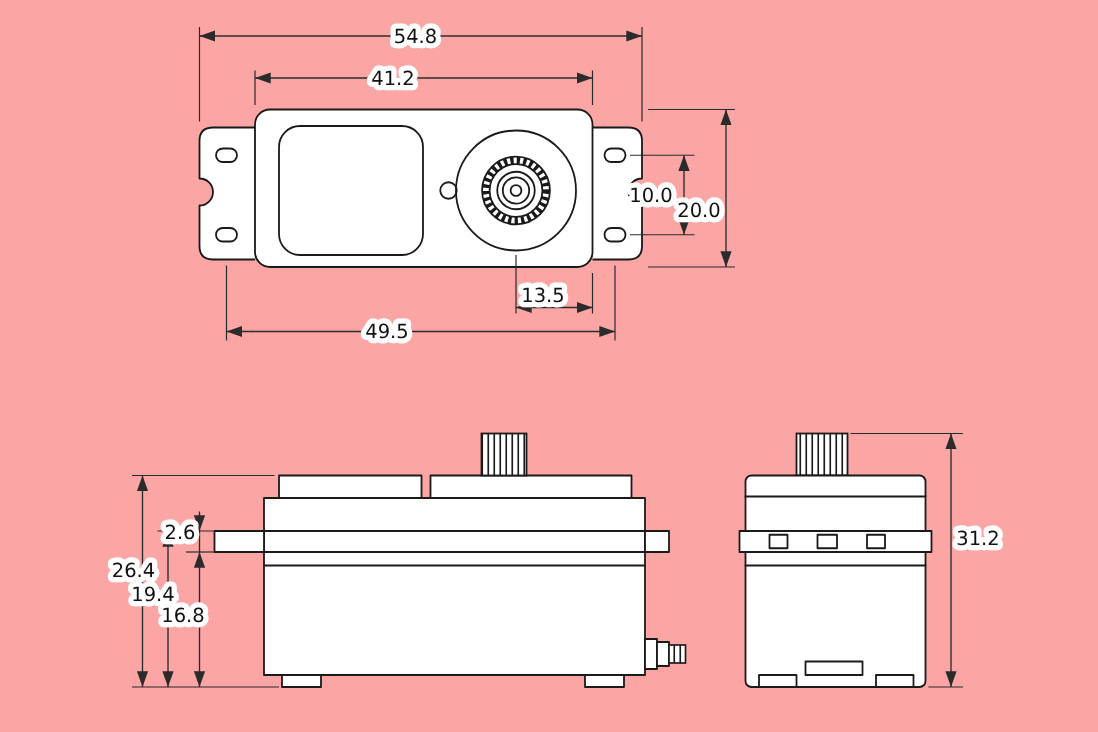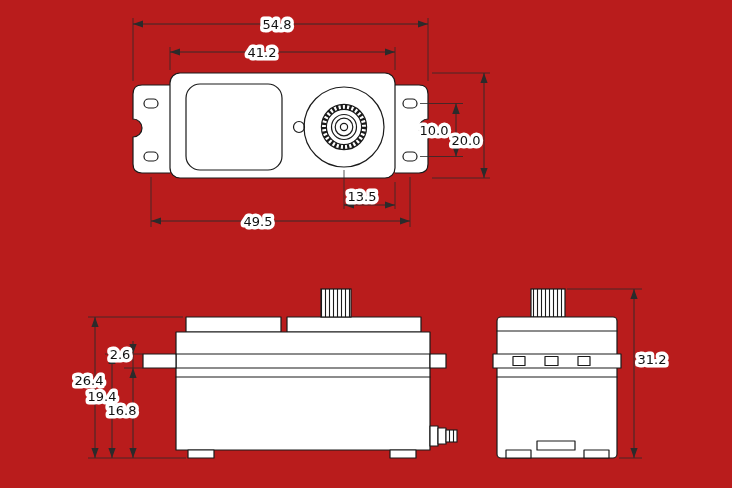--- a/index.html
+++ b/index.html
@@ -1,16 +1,16 @@
 <!DOCTYPE html>
 <html><head>
 <meta charset="utf-8">
 <style>
   html,body{margin:0;padding:0;background:#ffffff;}
-  .canvas{width:732px;height:488px;position:relative;background:#b91c1c;overflow:hidden;}
+  .canvas{width:732px;height:488px;position:relative;background:#fca5a5;overflow:hidden;}
   svg{display:block;}
   .obj{fill:none;stroke:#1a1a1a;stroke-width:1.2;stroke-linejoin:round;stroke-linecap:round;}
   .objf{fill:#ffffff;stroke:#1a1a1a;stroke-width:1.2;stroke-linejoin:round;}
   .dimline{fill:none;stroke:#2b2b2b;stroke-width:0.9;}
   .extline{fill:none;stroke:#2b2b2b;stroke-width:0.8;}
   text.dim{
     font-family:"DejaVu Sans","Liberation Sans",sans-serif;
     font-size:13px;fill:#111;text-anchor:middle;
     stroke:#ffffff;stroke-width:7px;paint-order:stroke;stroke-linejoin:round;
   }

